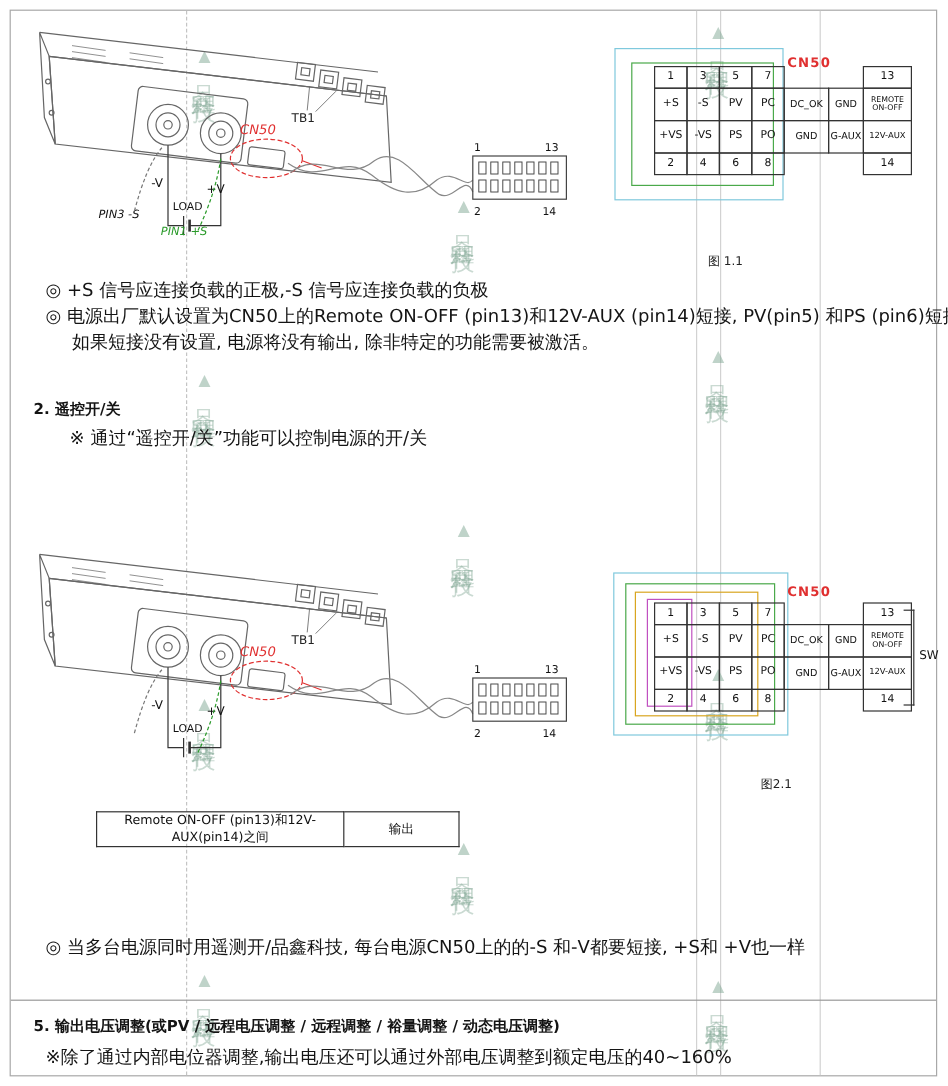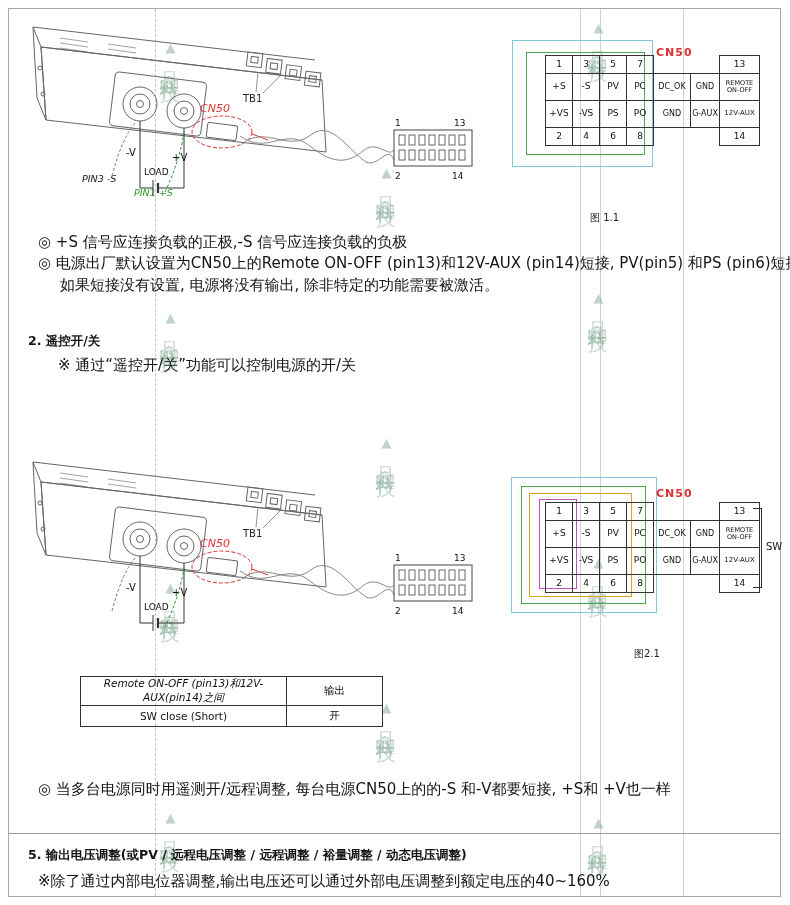--- a/index.html
+++ b/index.html
@@ -303,26 +303,22 @@
   <div class="c" style="left:81px;top:72px;width:28px;height:19px">8</div>
   <div class="c" style="left:174px;top:72px;width:41px;height:19px">14</div>
 </div>
 <div class="sw-bracket" style="left:753px; top:508px; height:80px"></div>
 <div class="txt" style="left:766px; top:541px; font-size:10px">SW</div>
 <div class="caption" style="left:634px; top:636px">图2.1</div>
 
 <table class="swtable" style="left:80px; top:676px">
   <tbody>
       <tr>
-    <td class="c1" style="font-style:italic">Remote ON-OFF (pin13)和12V-AUX(pin14)之间</td>
+    <td class="c1" style="">Remote ON-OFF (pin13)和12V-AUX(pin14)之间</td>
     <td class="c2">输出</td>
-  </tr>
-  <tr>
-    <td class="c1">SW close (Short)</td>
-    <td class="c2">开</td>
   </tr>
 </tbody>
   </table>
 
-<div class="txt" style="left:38px; top:780px">◎ 当多台电源同时用遥测开/远程调整, 每台电源CN50上的的-S 和-V都要短接, +S和 +V也一样</div>
+<div class="txt" style="left:38px; top:780px">◎ 当多台电源同时用遥测开/品鑫科技, 每台电源CN50上的的-S 和-V都要短接, +S和 +V也一样</div>
 
 <div class="txt heading" style="left:28px; top:847px">5. 输出电压调整(或PV / 远程电压调整 / 远程调整 / 裕量调整 / 动态电压调整)</div>
 <div class="txt" style="left:38px; top:872px">※除了通过内部电位器调整,输出电压还可以通过外部电压调整到额定电压的40~160%</div>
 
 </body></html>

